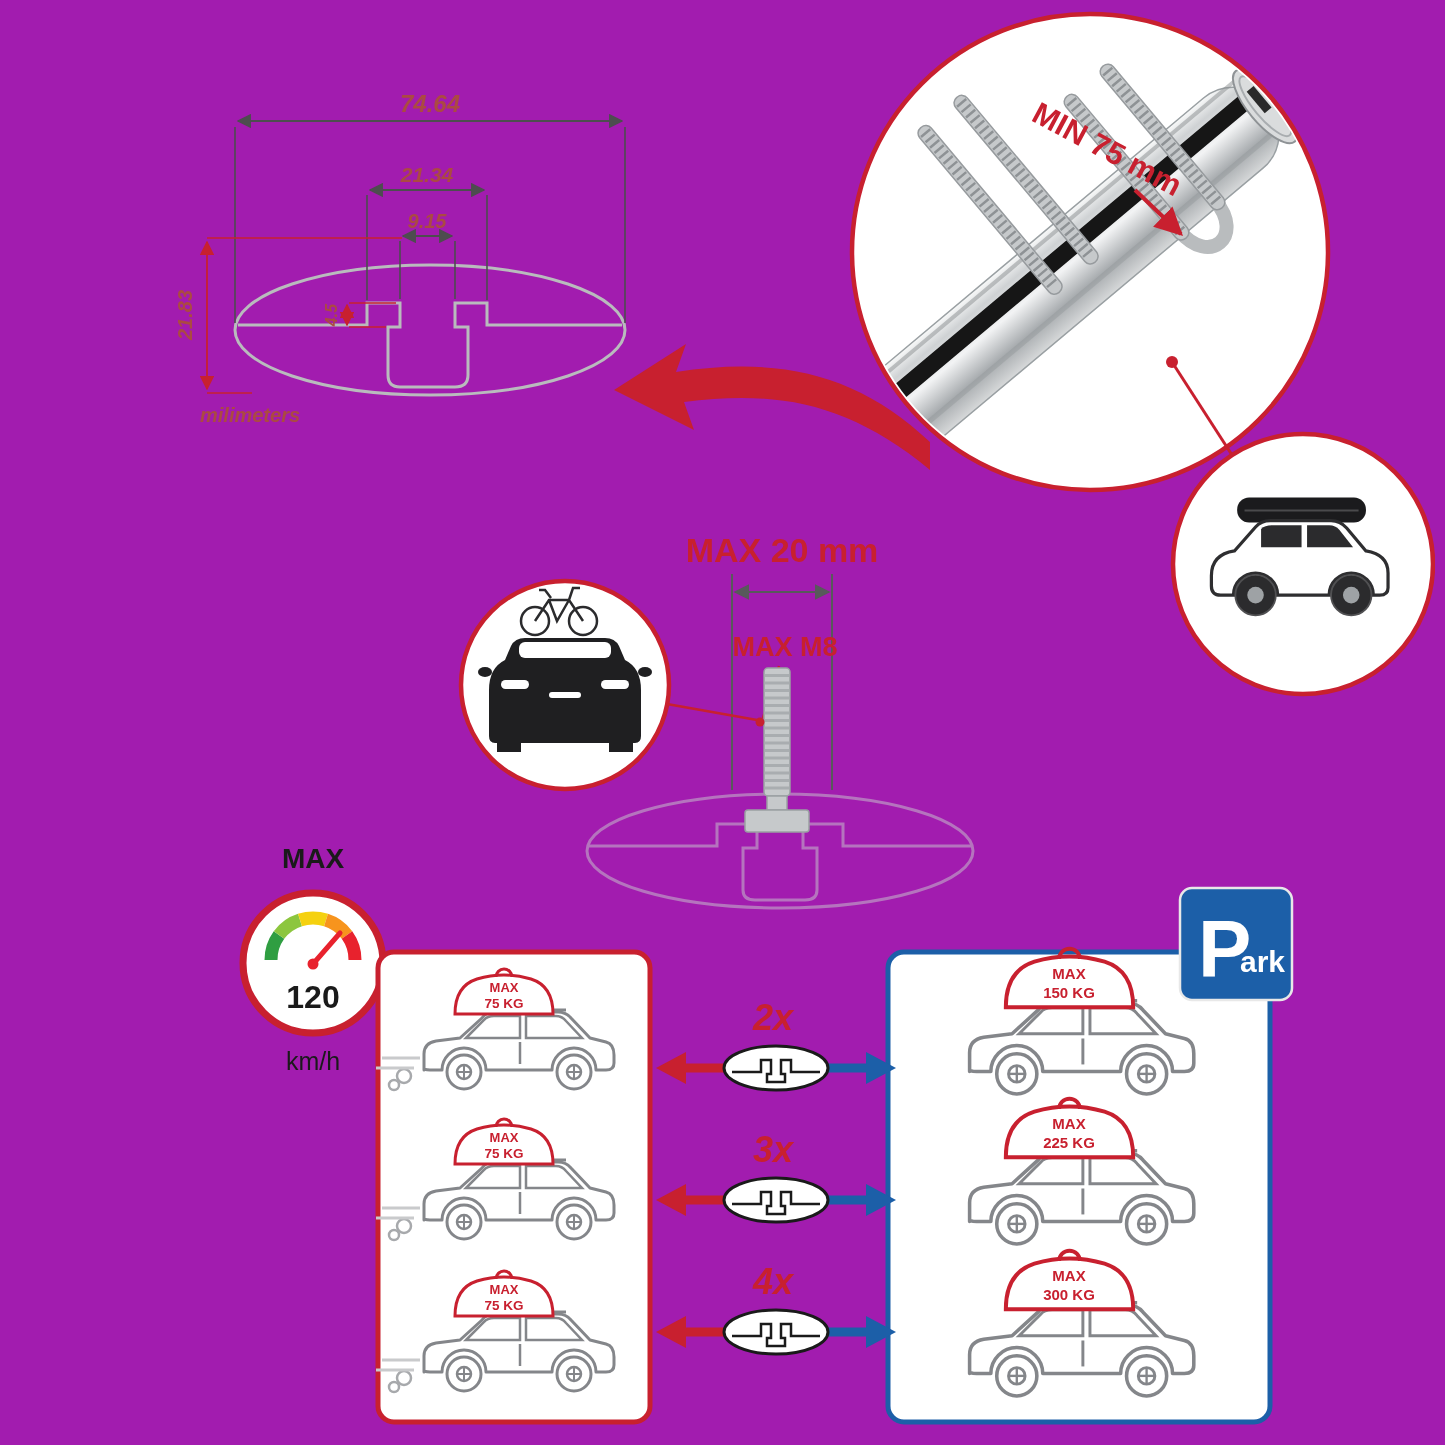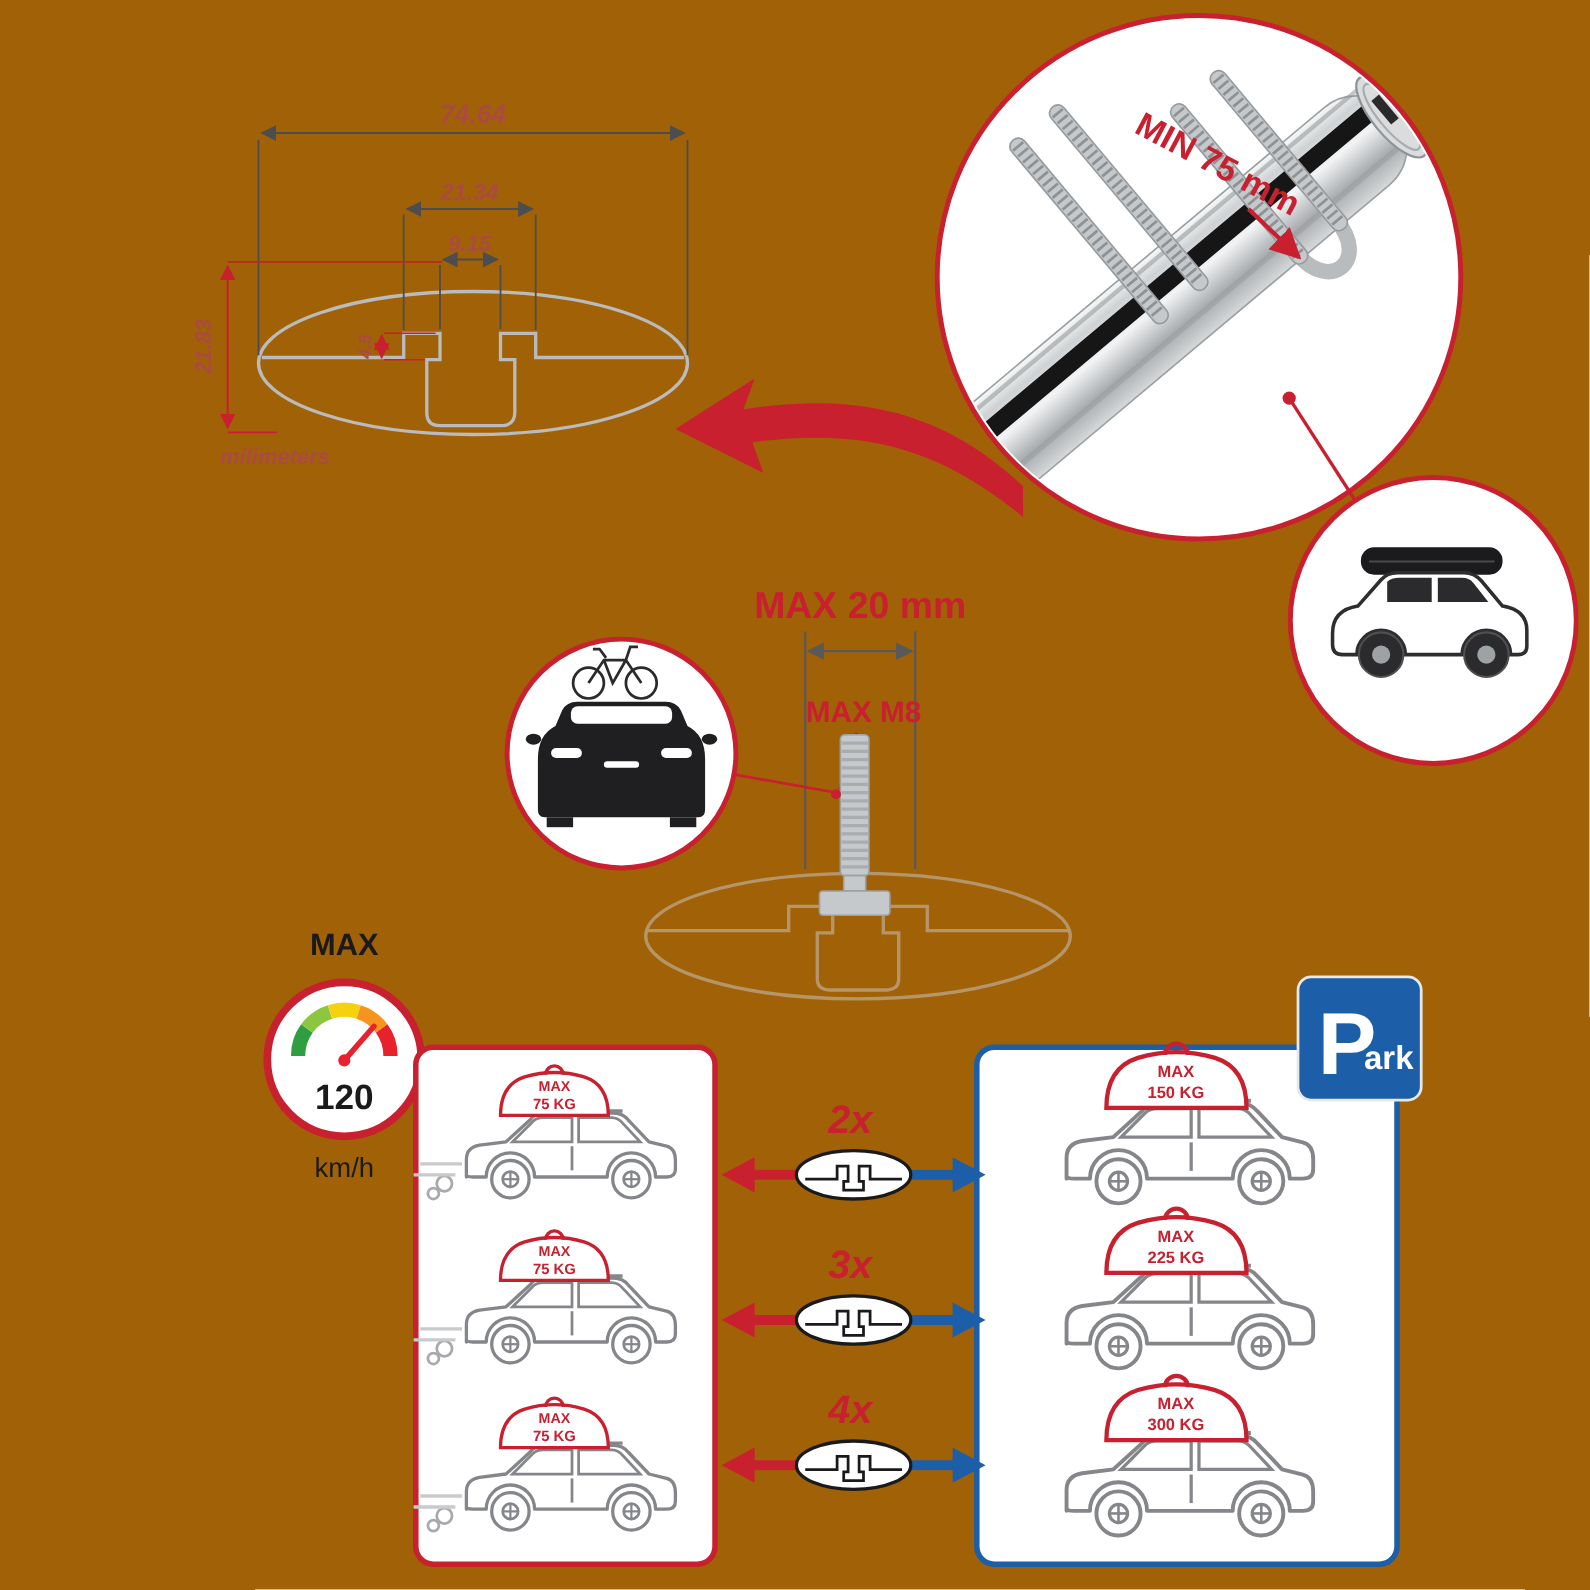--- a/index.html
+++ b/index.html
@@ -1,16 +1,16 @@
 <!DOCTYPE html>
 <html><head>
 <meta charset="utf-8">
 <style>
   html,body{margin:0;padding:0;background:#fff}
-  #canvas{position:relative;width:1445px;height:1445px;background:#a16207;overflow:hidden;
+  #canvas{position:relative;width:1445px;height:1445px;background:#a21caf;overflow:hidden;
           font-family:"Liberation Sans",sans-serif}
   .abs{position:absolute}
   svg text{font-family:"Liberation Sans",sans-serif}
   .dim{fill:#ab4a42;font-weight:bold;font-style:italic}
   .redlbl{fill:#c8202f;font-weight:bold}
   .cargo-txt{fill:#c8202f;font-weight:bold}
 </style>
 </head>
 <body>
 

